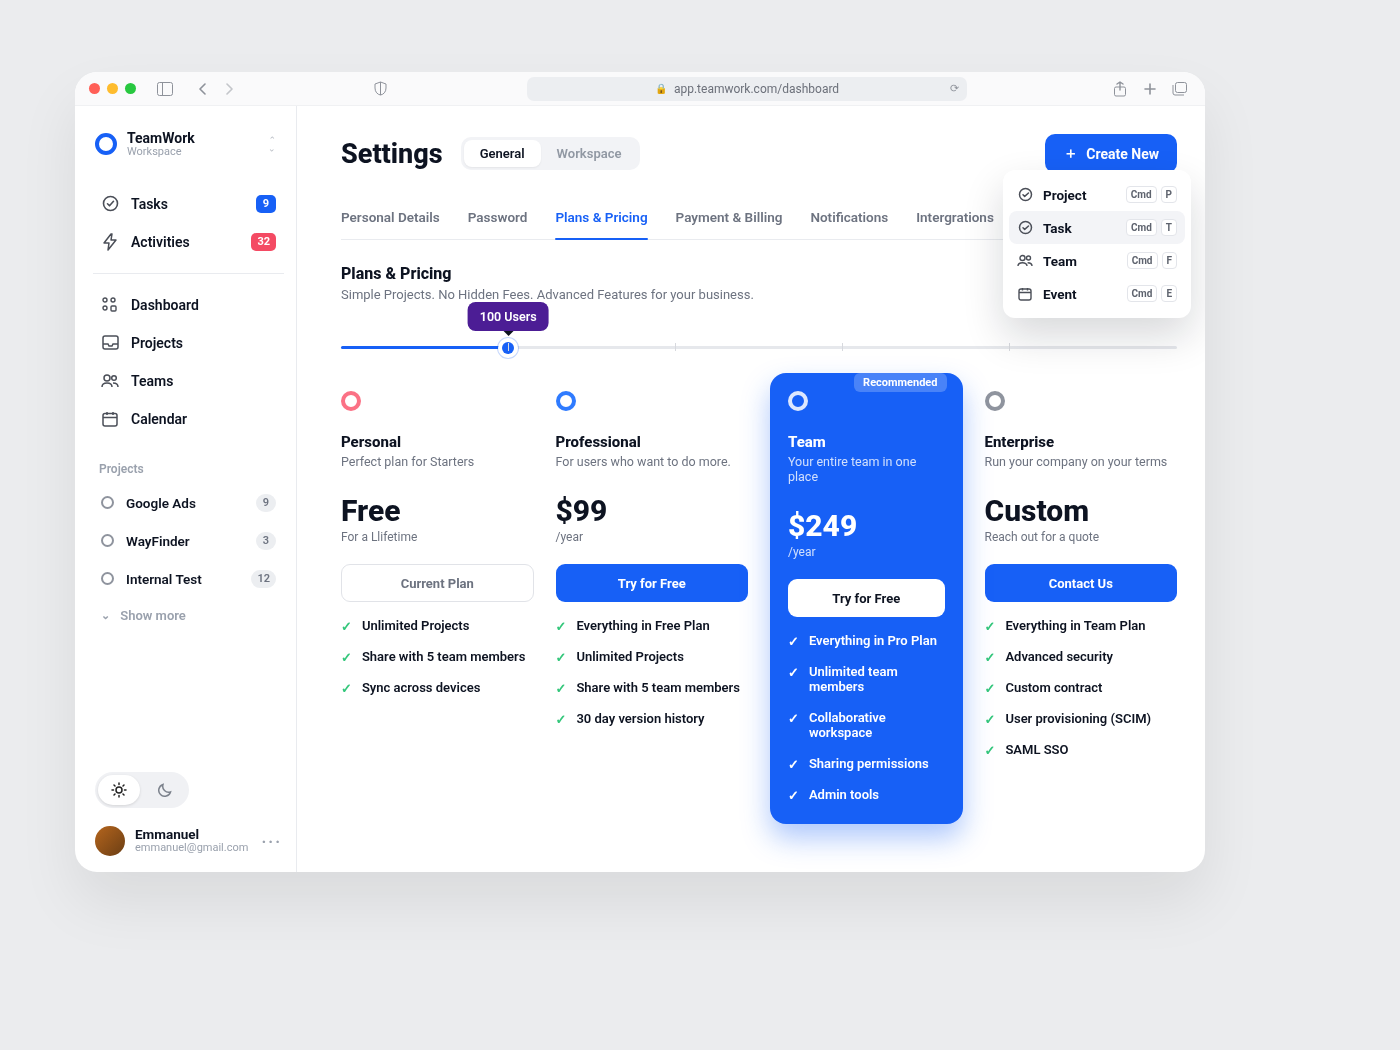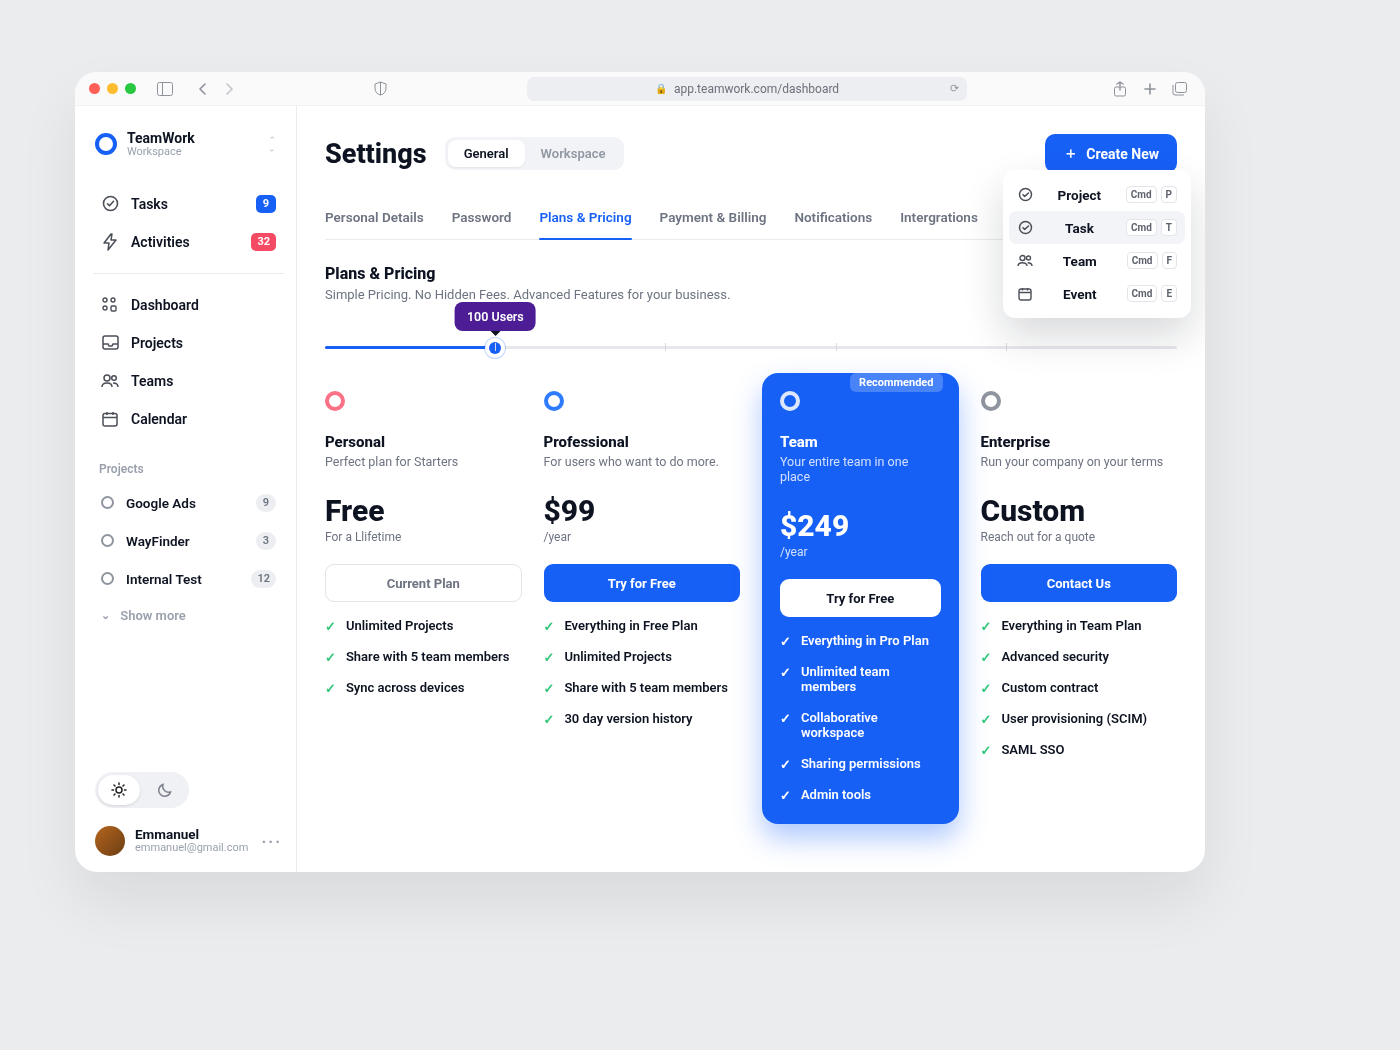--- a/index.html
+++ b/index.html
@@ -48,21 +48,21 @@
     background:#eceef1; border-radius:7px;
     display:flex; align-items:center; justify-content:center;
     gap:6px; color:#6c707a; font-size:12px;
     position:relative;
   }
   .urlbar .lock { font-size:10px; color:#8e929a; }
   .urlbar .reload { position:absolute; right:8px; font-size:11px; color:#8e929a; }
   .tb-right { display:flex; gap:8px; margin-left:12px; }
 
   
-  .split { flex:1; display:flex; min-height:0; }
+  .split { flex:1; display:flex; min-height:0;gap:16px; }
 
   
   .sidebar {
     width:222px; border-right:1px solid var(--border);
     display:flex; flex-direction:column;
     padding:24px 14px 16px 20px;
   }
   .brand { display:flex; align-items:center; gap:10px; margin-bottom:28px; position:relative; }
   .brand .logo { width:22px; height:22px; border-radius:50%; border:4px solid var(--blue); }
   .brand .names { display:flex; flex-direction:column; line-height:1.15; }
@@ -230,21 +230,21 @@
     padding:8px 6px;
     z-index:5;
   }
   .dd-item {
     display:flex; align-items:center; gap:10px;
     padding:8px 8px; border-radius:8px;
     font-size:13.5px; font-weight:700; color:var(--text);
   }
   .dd-item.sel { background:#f3f4f7; }
   .dd-item .ico { width:16px; height:16px; display:flex; align-items:center; justify-content:center; color:#4b4f58;}
-  .dd-item .txt { flex:1;text-align:center; }
+  .dd-item .txt { flex:1; }
   .kbd {
     display:flex; align-items:center; gap:4px;
   }
   .kbd span {
     background:#fff; border:1px solid #e3e5ea; border-radius:4px;
     font-size:10px; font-weight:700; color:#5e636e;
     padding:2px 4px; min-width:14px; text-align:center;
   }
 
   svg { display:block; }
@@ -518,21 +518,21 @@
       <nav class="tabs">
         <div class="tab">Personal Details</div>
         <div class="tab">Password</div>
         <div class="tab active">Plans &amp; Pricing</div>
         <div class="tab">Payment &amp; Billing</div>
         <div class="tab">Notifications</div>
         <div class="tab">Intergrations</div>
       </nav>
 
       <div class="section-title">Plans &amp; Pricing</div>
-      <div class="section-sub">Simple Pricing. No Hidden Fees. Advanced Features for your business.</div>
+      <div class="section-sub">Simple Projects. No Hidden Fees. Advanced Features for your business.</div>
 
       <div class="slider-wrap">
         <div class="slider-tooltip">100 Users</div>
         <div class="slider-track">
           <div class="slider-fill"></div>
           <div class="slider-thumb"></div>
           <div class="slider-ticks">
             <span></span>
               <span></span>
               <span></span>

